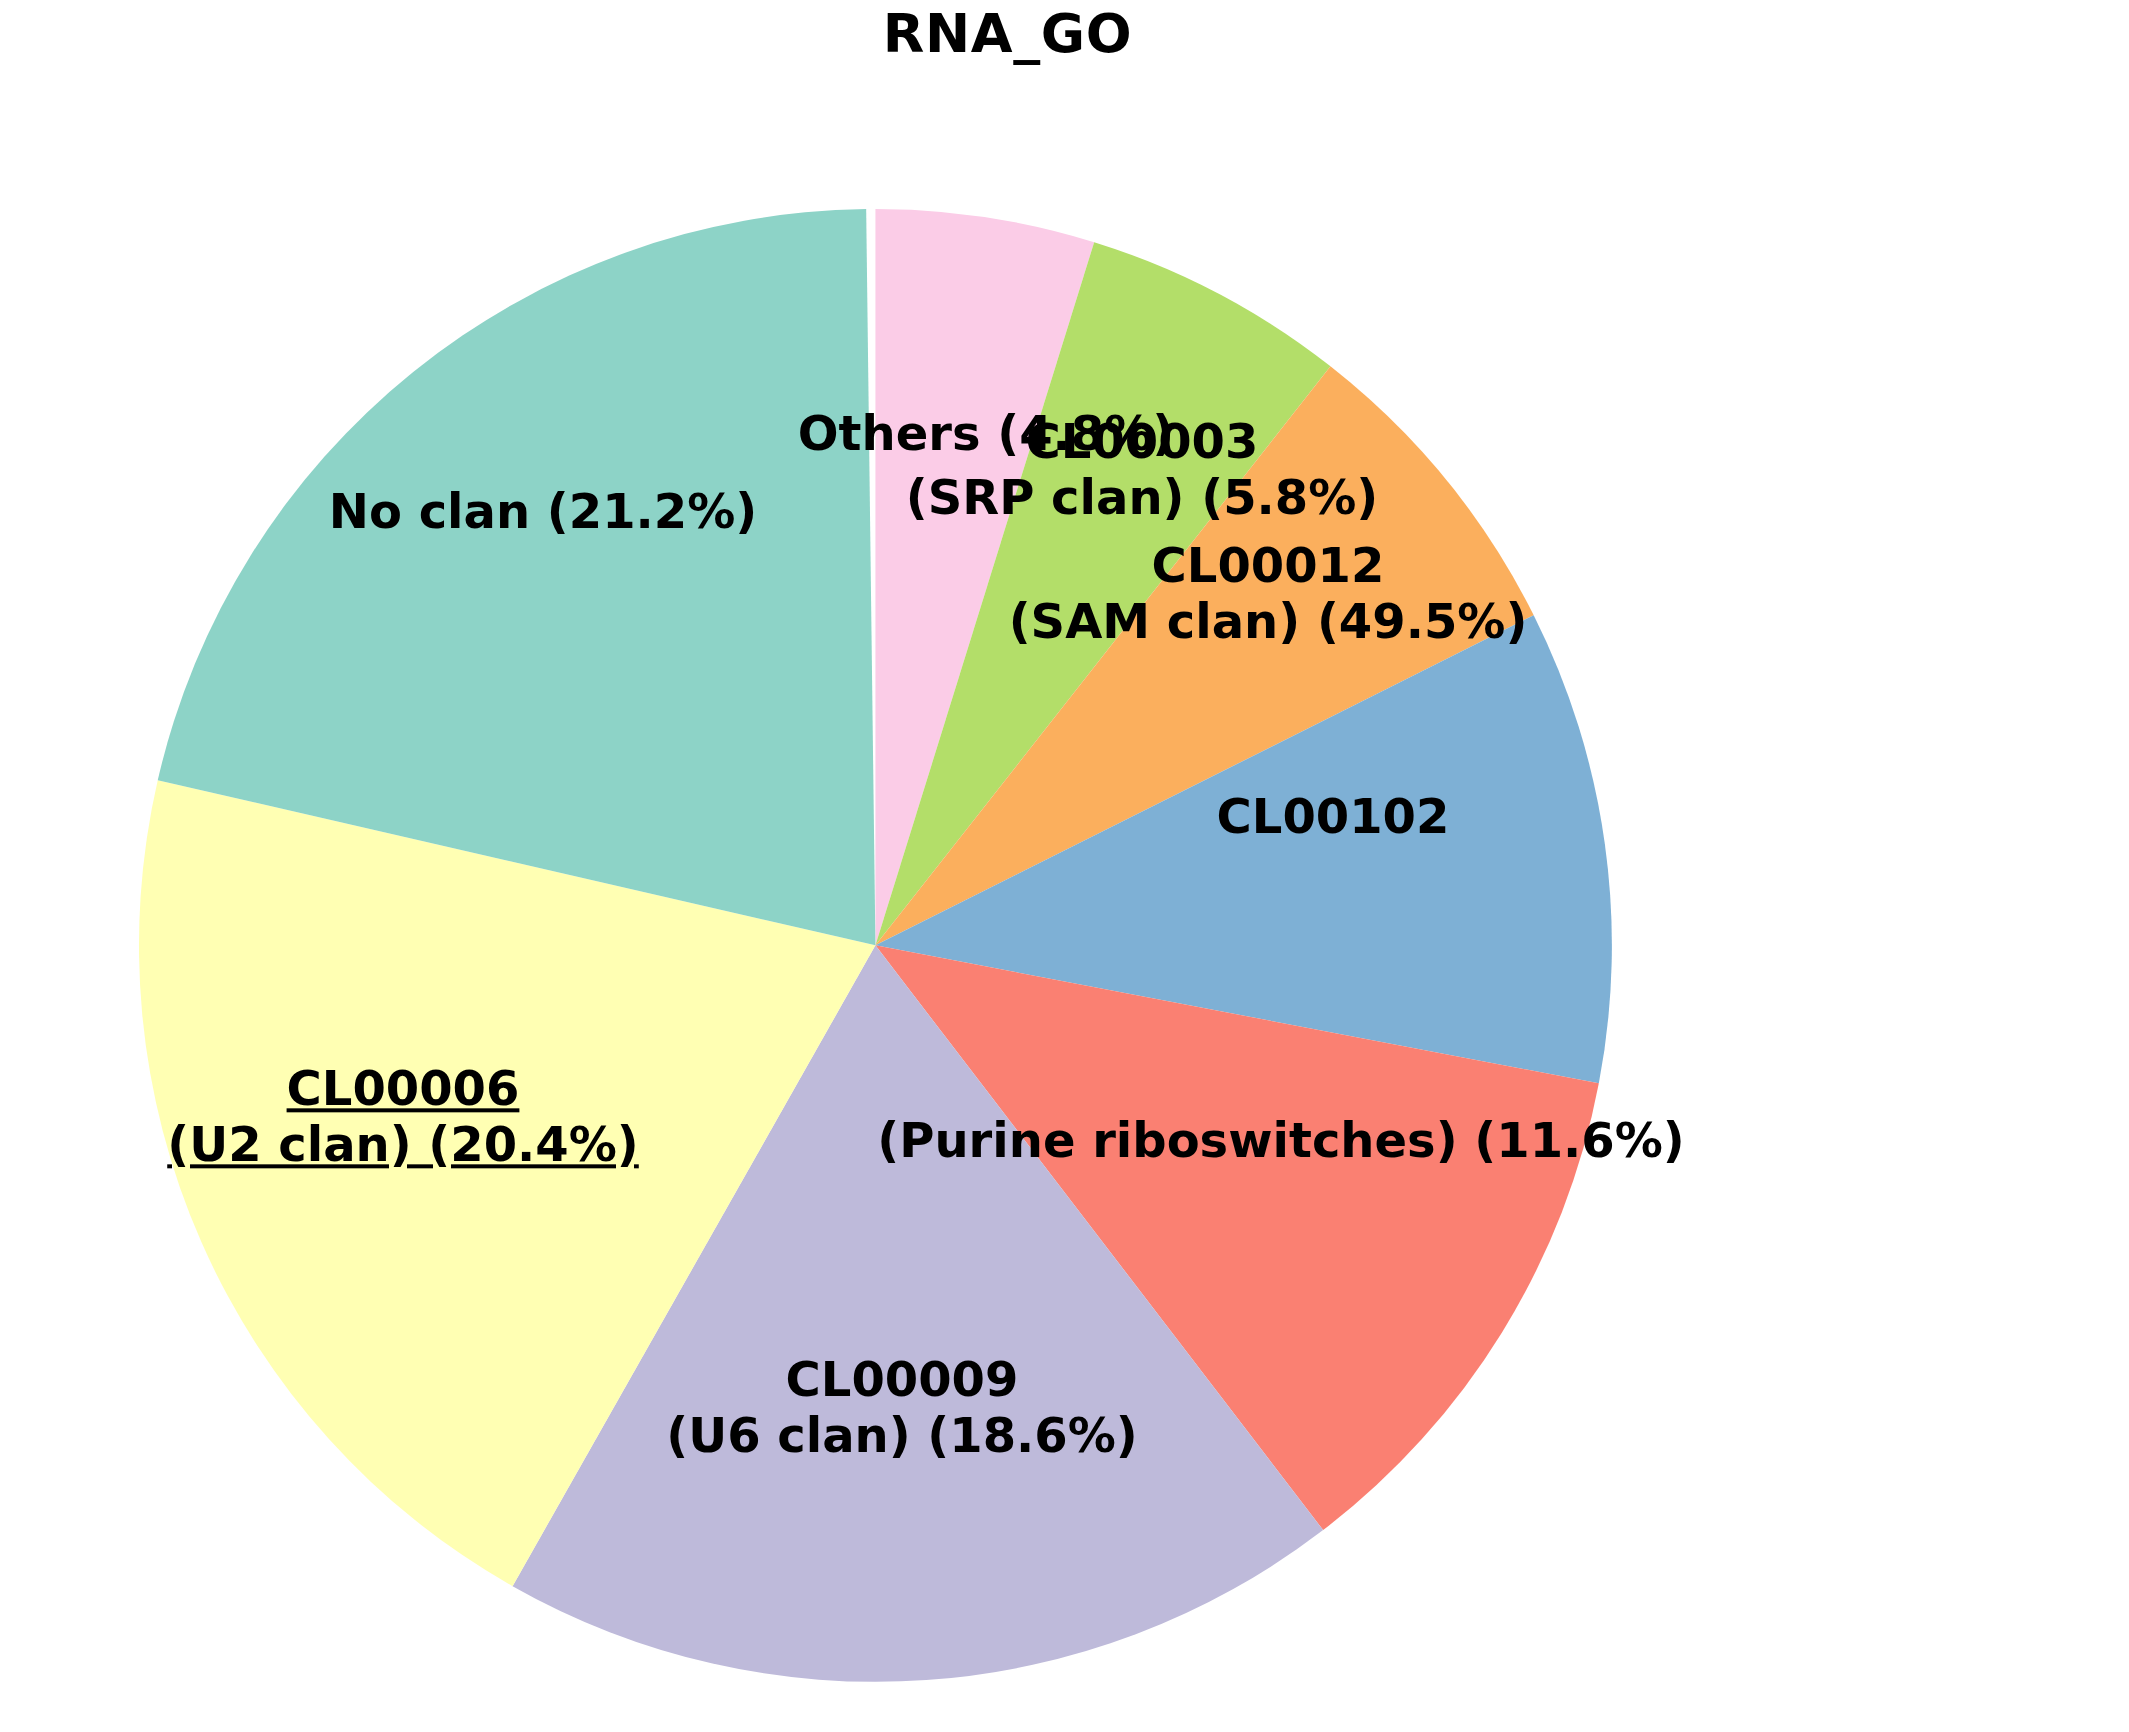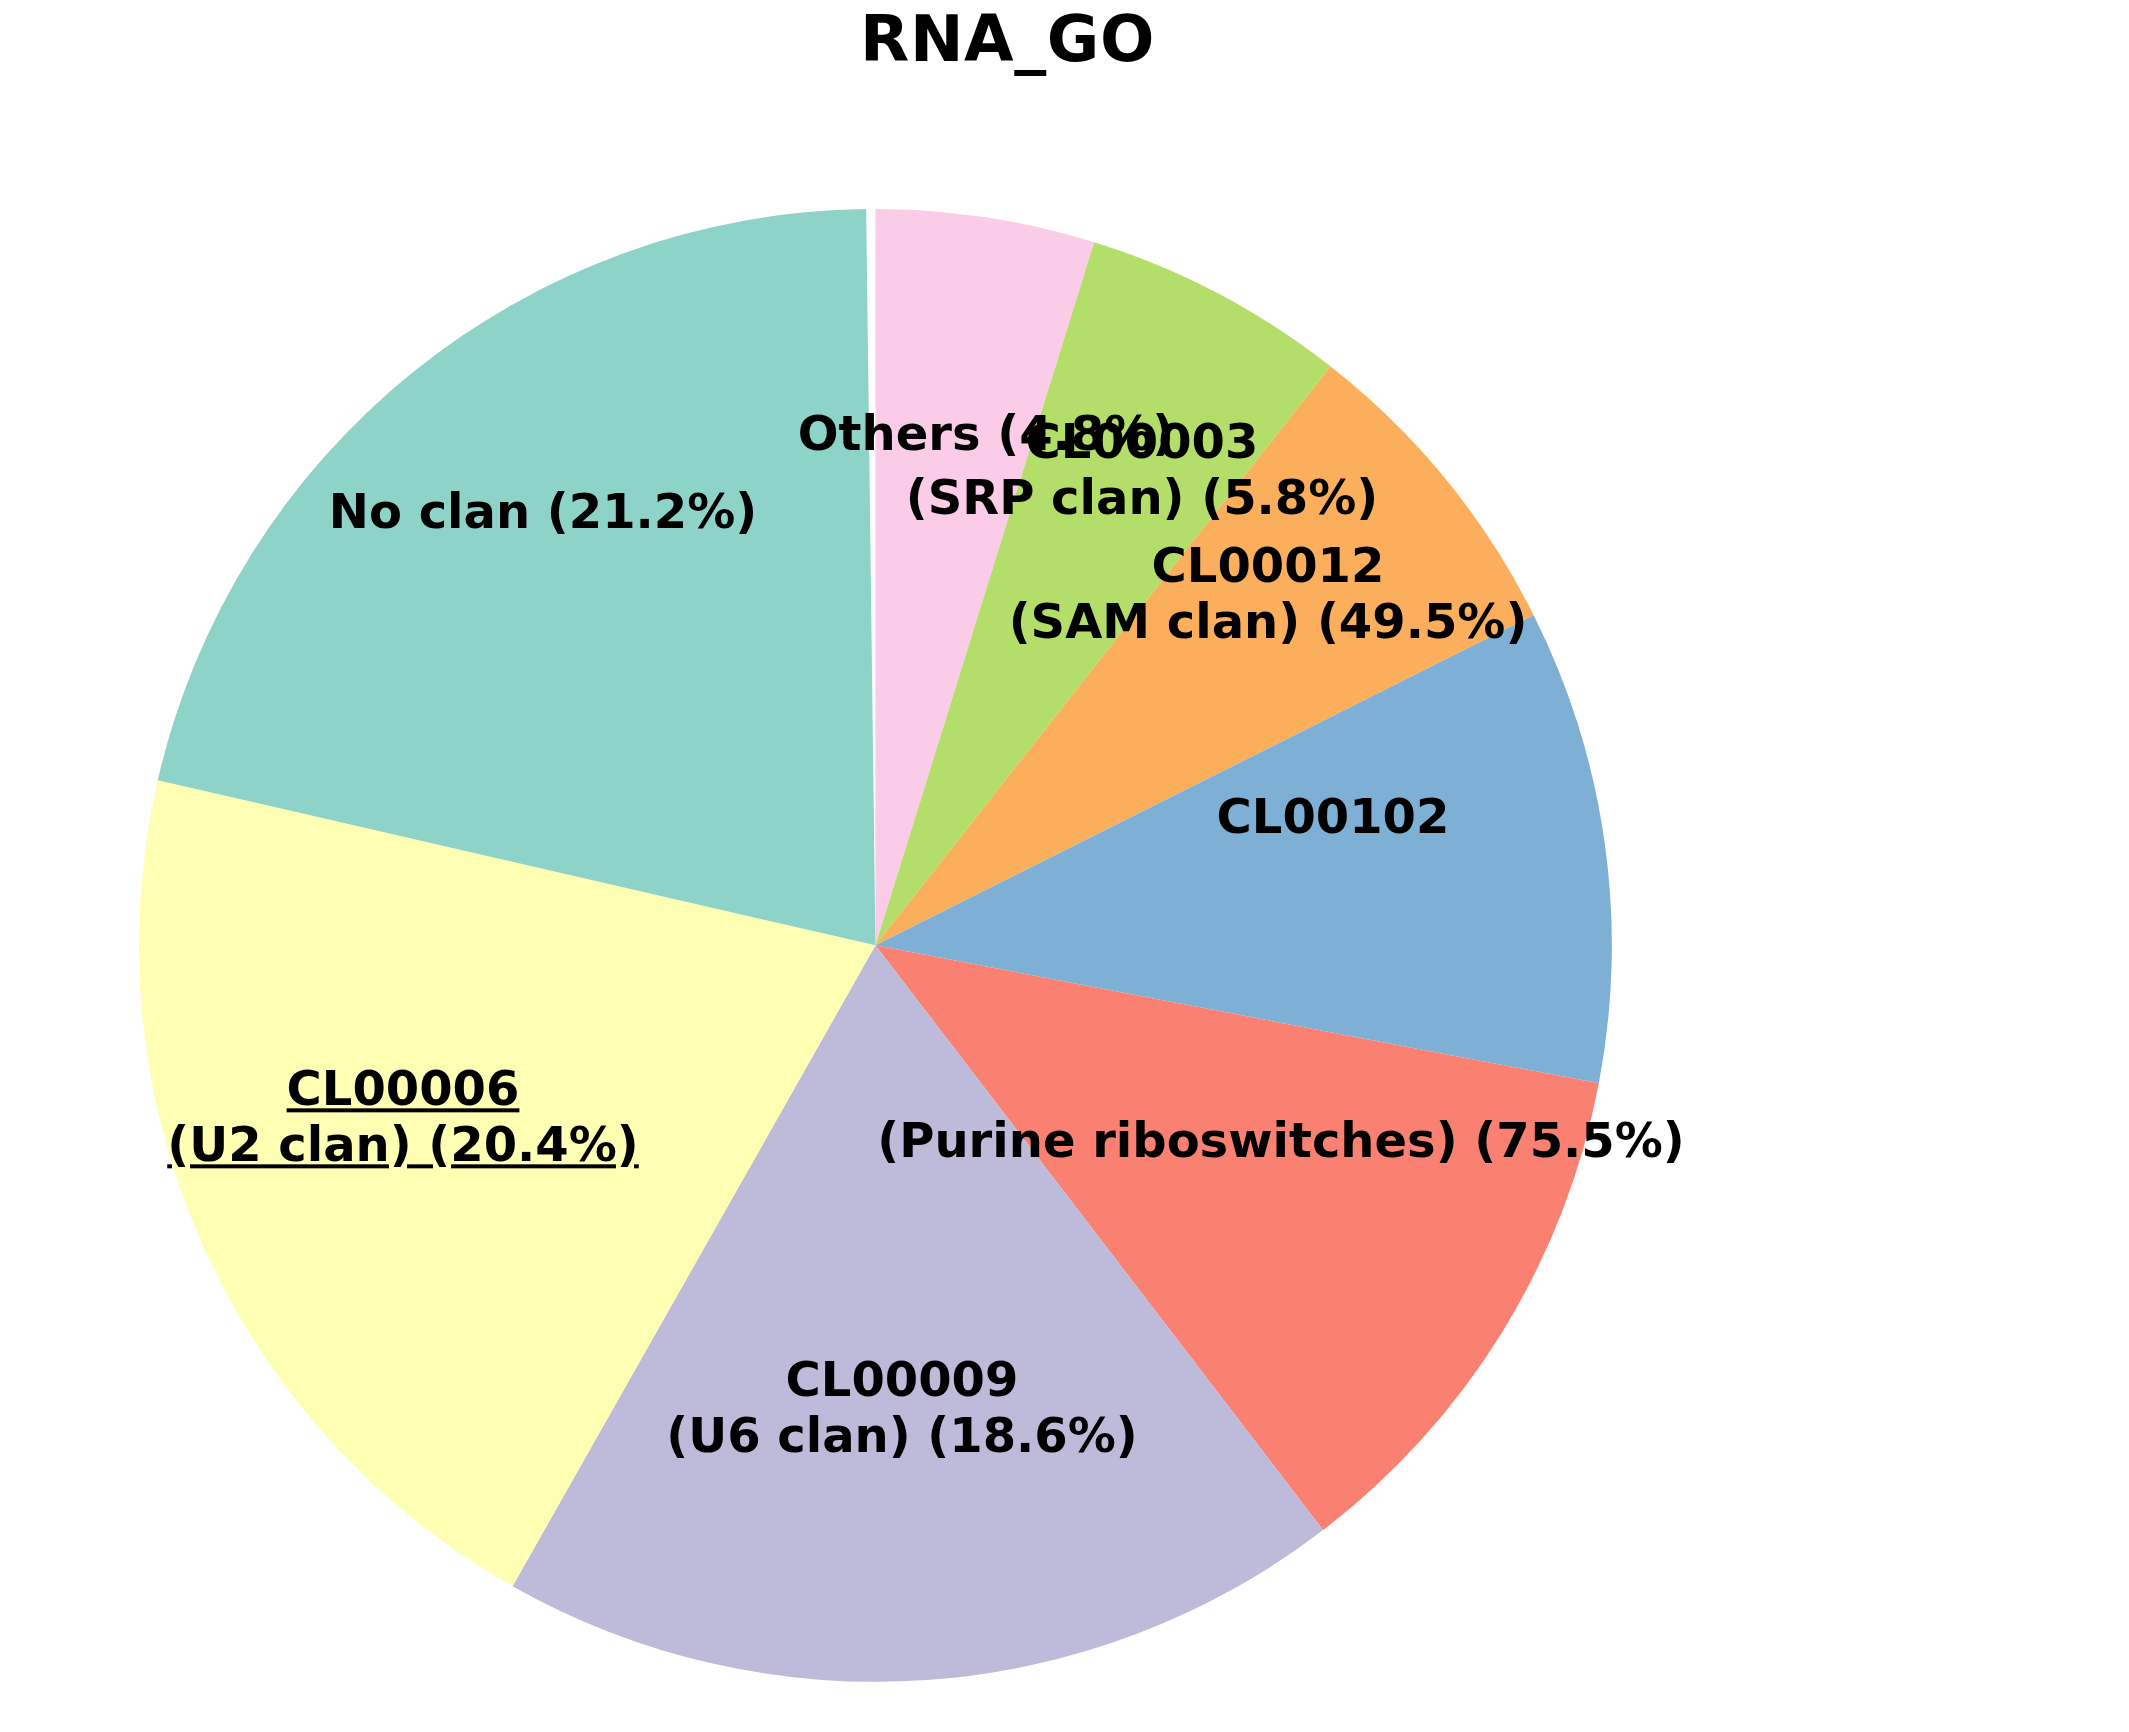--- a/index.html
+++ b/index.html
@@ -20,21 +20,21 @@
     width: 2129px;
     height: 1732px;
     background: #ffffff;
   }
   #chart-title {
     position: absolute;
     left: 0;
     top: 3.5px;
     width: 2015px;
     text-align: center;
-    font-size: 64px;
+    font-size: 54px;
     font-weight: bold;
     color: #000000;
     letter-spacing: 0.6px;
     line-height: 1.1;
     white-space: pre;
   }
   #pie-wrap {
     position: absolute;
     left: 0px;
     top: 0px;
@@ -79,21 +79,21 @@
           <path d="M 1500 1620 L 2267.21 2622.02 A 1262 1262 0 0 1 878.18 2718.17 Z" fill="#BEBADA" stroke="none"></path>
           <path d="M 1500 1620 L 878.18 2718.17 A 1262 1262 0 0 1 270.15 1336.97 Z" fill="#FFFFB3" stroke="none"></path>
           <path d="M 1500 1620 L 270.15 1336.97 A 1262 1262 0 0 1 1484.14 358.10 Z" fill="#8DD3C7" stroke="none"></path>
         </g>
     </svg>
     <div id="pie-labels">
         <div class="slice-label" style="left: 986px; top: 434px;"><div>Others (4.8%)</div></div>
         <div class="slice-label" style="left: 1142px; top: 470px; text-align: center;"><div>CL00003</div><div>(SRP clan) (5.8%)</div></div>
         <div class="slice-label" style="left: 1268px; top: 594px;"><div>CL00012</div><div>(SAM clan) (49.5%)</div></div>
         <div class="slice-label" style="left: 1333px; top: 817px;"><div>CL00102</div></div>
-        <div class="slice-label" style="left: 1281px; top: 1141px;"><div>(Purine riboswitches) (75.5%)</div></div>
+        <div class="slice-label" style="left: 1281px; top: 1141px;"><div>(Purine riboswitches) (11.6%)</div></div>
         <div class="slice-label" style="left: 902px; top: 1408px;"><div>CL00009</div><div>(U6 clan) (18.6%)</div></div>
         <div class="slice-label" style="left: 403px; top: 1117px; text-decoration: underline;"><div>CL00006</div><div>(U2 clan) (20.4%)</div></div>
         <div class="slice-label" style="left: 543px; top: 512px;"><div>No clan (21.2%)</div></div>
       </div>
   </div>
 
 </div>
 
 
 </body></html>

